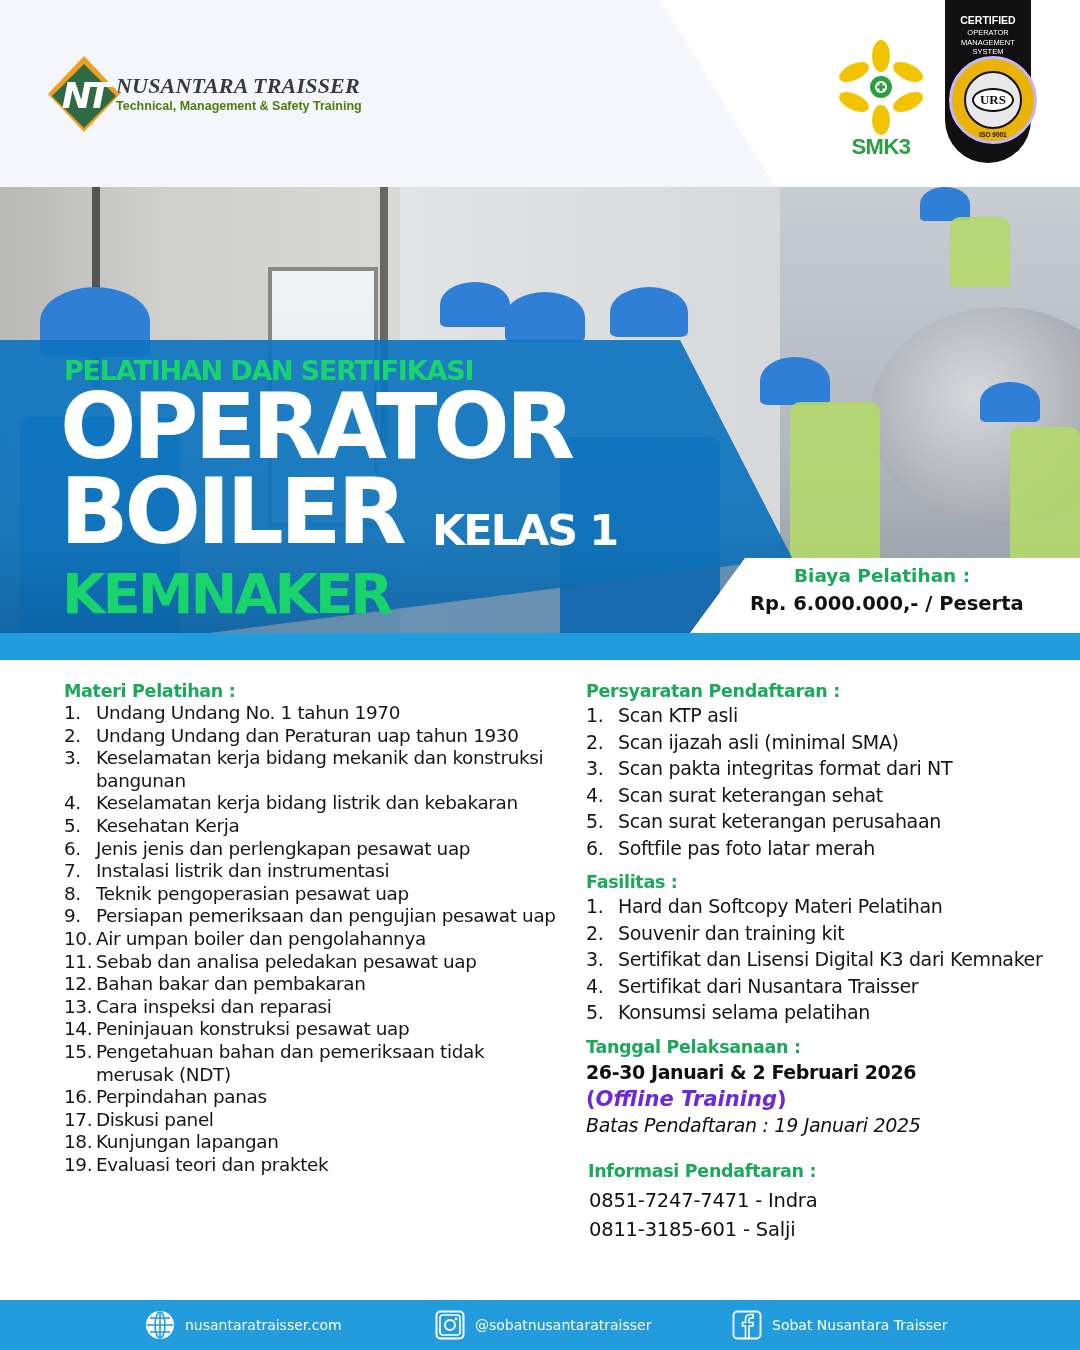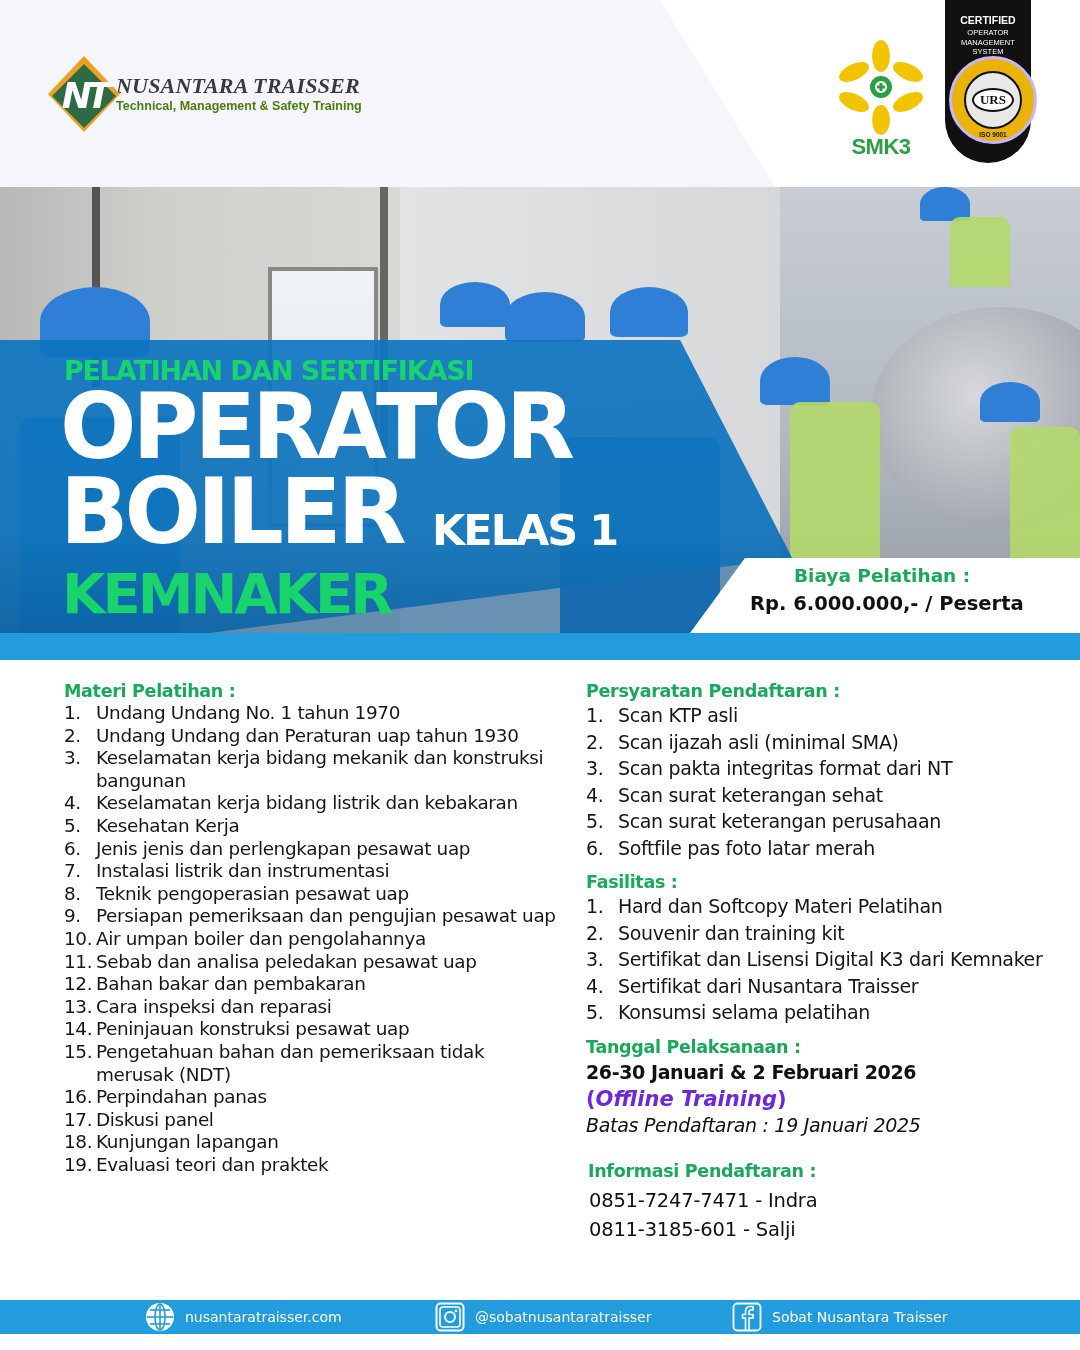--- a/index.html
+++ b/index.html
@@ -94,21 +94,21 @@
   .col-right ol.items li .num { width: 32px; }
   .sec-gap { height: 10px; }
 
   .date-main { font-weight: bold; font-size: 19px; line-height: 28px; color: #111; letter-spacing: -0.4px; }
   .date-mode { font-weight: bold; font-size: 21px; line-height: 26px; color: #6d28d9; }
   .date-mode i { font-style: italic; }
   .date-deadline { font-style: italic; font-size: 19px; line-height: 26px; color: #111; letter-spacing: -0.3px; }
   .contact { font-size: 19.5px; line-height: 29px; color: #111; letter-spacing: -0.2px; padding-left: 3px; }
 
   
-  .footer { position: absolute; left: 0; top: 1300px; width: 1080px; height: 34px; background: #239cde;
+  .footer { position: absolute; left: 0; top: 1300px; width: 1080px; height: 50px; background: #239cde;
     display: flex; align-items: center; }
   .foot-item { position: absolute; display: flex; align-items: center; color: #fff;
     font-family: "DejaVu Sans", sans-serif; font-size: 14px; }
   .foot-icon { width: 30px; height: 30px; margin-right: 10px; display: flex; align-items: center; justify-content: center; }
 </style>
 </head>
 <body>
 
 <div class="header">
   <div class="header-tint"></div>

